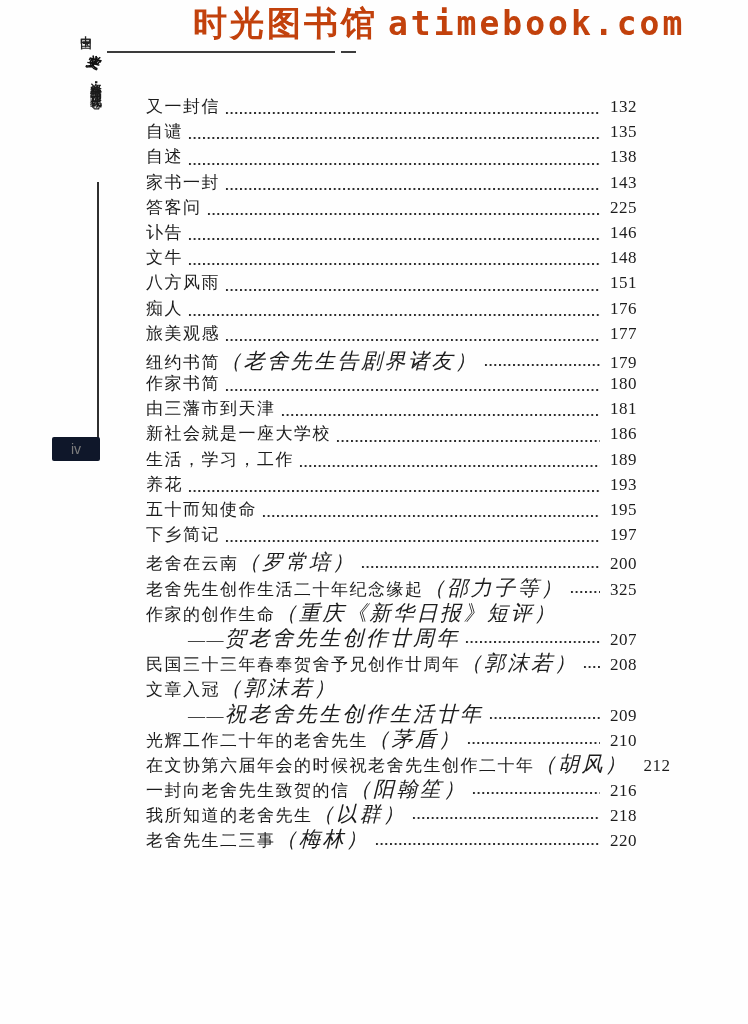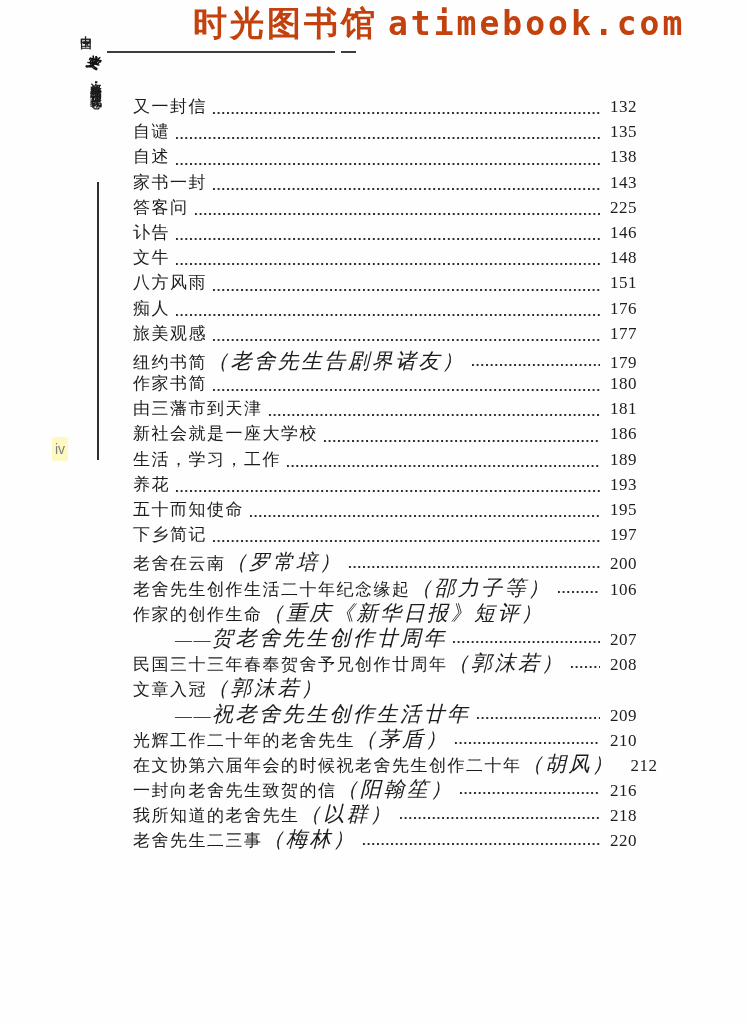--- a/index.html
+++ b/index.html
@@ -34,31 +34,31 @@
   }
   .imprint-series{
     position:absolute;left:88px;top:74px;writing-mode:vertical-rl;
     font-family:"DejaVu Sans","Liberation Sans",sans-serif;
     font-size:11.5px;font-weight:bold;letter-spacing:1.5px;color:#1a1a1a;
   }
   .vrule{position:absolute;left:97px;top:182px;width:2px;height:278px;background:#2f2f2f;}
 
   
   .page-marker{
-    position:absolute;left:52px;top:437px;width:16px;height:24px;
-    background:#fef9c3;border-radius:2px;color:#7e7e7e;
+    position:absolute;left:52px;top:437px;width:48px;height:24px;
+    background:#0f172a;border-radius:2px;color:#7e7e7e;
     font-family:"Liberation Sans","DejaVu Sans",sans-serif;font-size:14px;
     display:flex;align-items:center;justify-content:center;
   }
 
   
   .toc{position:absolute;left:133px;top:95px;width:504px;}
   .row{
     display:flex;align-items:baseline;height:25.2px;
-    font-size:17px;white-space:nowrap;
+    font-size:17px;white-space:nowrap;margin-left:13px;
   }
   .row .main{letter-spacing:1.5px;}
   .row .kai{font-style:italic;font-size:21px;letter-spacing:2.5px;}
   .row .kai:empty{display:none;}
   .row .dots{
     flex:1 1 auto;height:6px;align-self:flex-end;margin:0 3px 4px 5px;
     background-image:radial-gradient(circle at 2px 3px,#2b2b2b 1.05px,rgba(0,0,0,0) 1.4px);
     background-size:4.7px 6px;background-repeat:repeat-x;
   }
   .row .page-num{min-width:34px;text-align:right;letter-spacing:0.5px;}
@@ -195,21 +195,21 @@
       <div class="row">
     <span class="main">老舍在云南</span>
     <span class="kai">（罗常培）</span>
     <span class="dots"></span>
     <span class="page-num">200</span>
   </div>
       <div class="row">
     <span class="main">老舍先生创作生活二十年纪念缘起</span>
     <span class="kai">（邵力子等）</span>
     <span class="dots"></span>
-    <span class="page-num">106</span>
+    <span class="page-num">325</span>
   </div>
       <div class="row nopage">
     <span class="main">作家的创作生命</span>
     <span class="kai">（重庆《新华日报》短评）</span>
 
   </div>
       <div class="row indent">
     <span class="main">——</span>
     <span class="kai">贺老舍先生创作廿周年</span>
     <span class="dots"></span>

